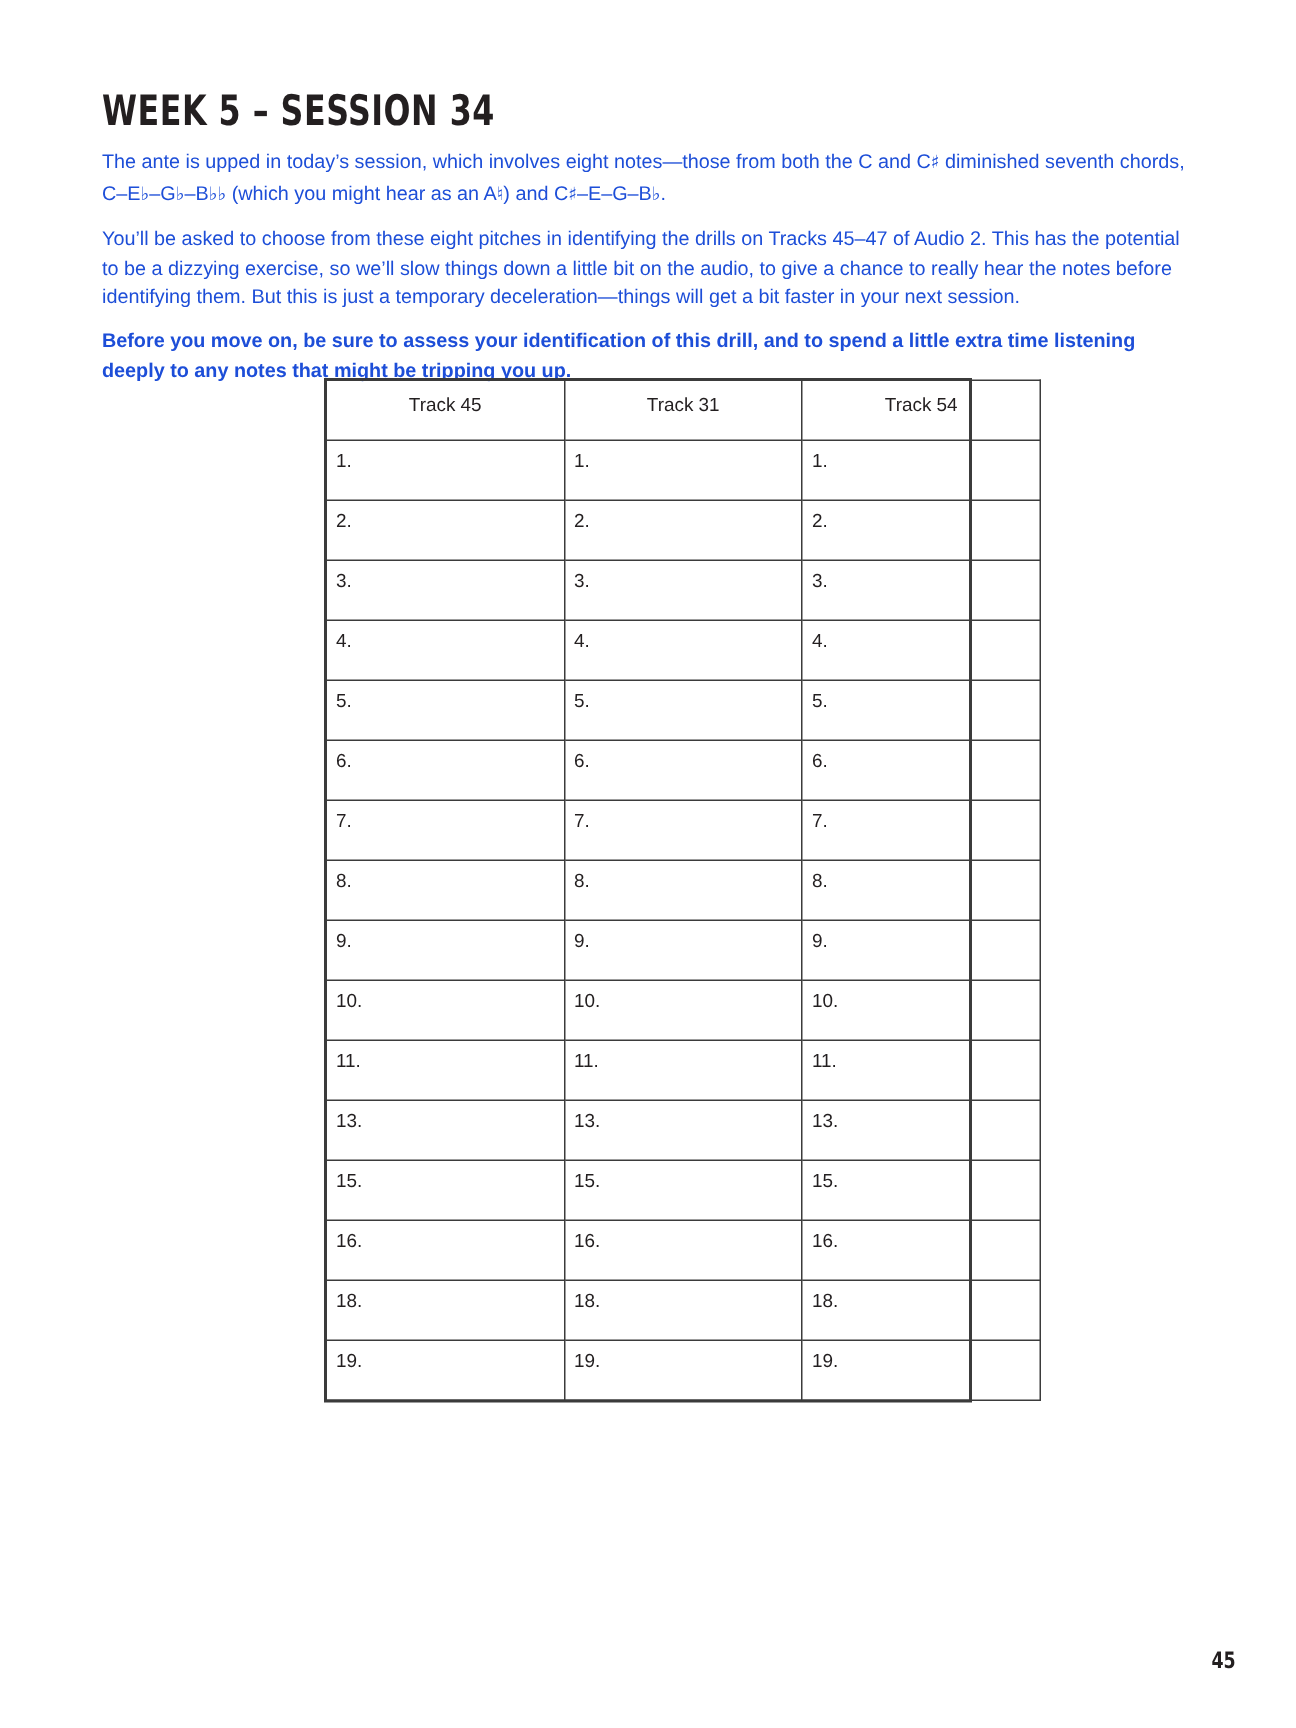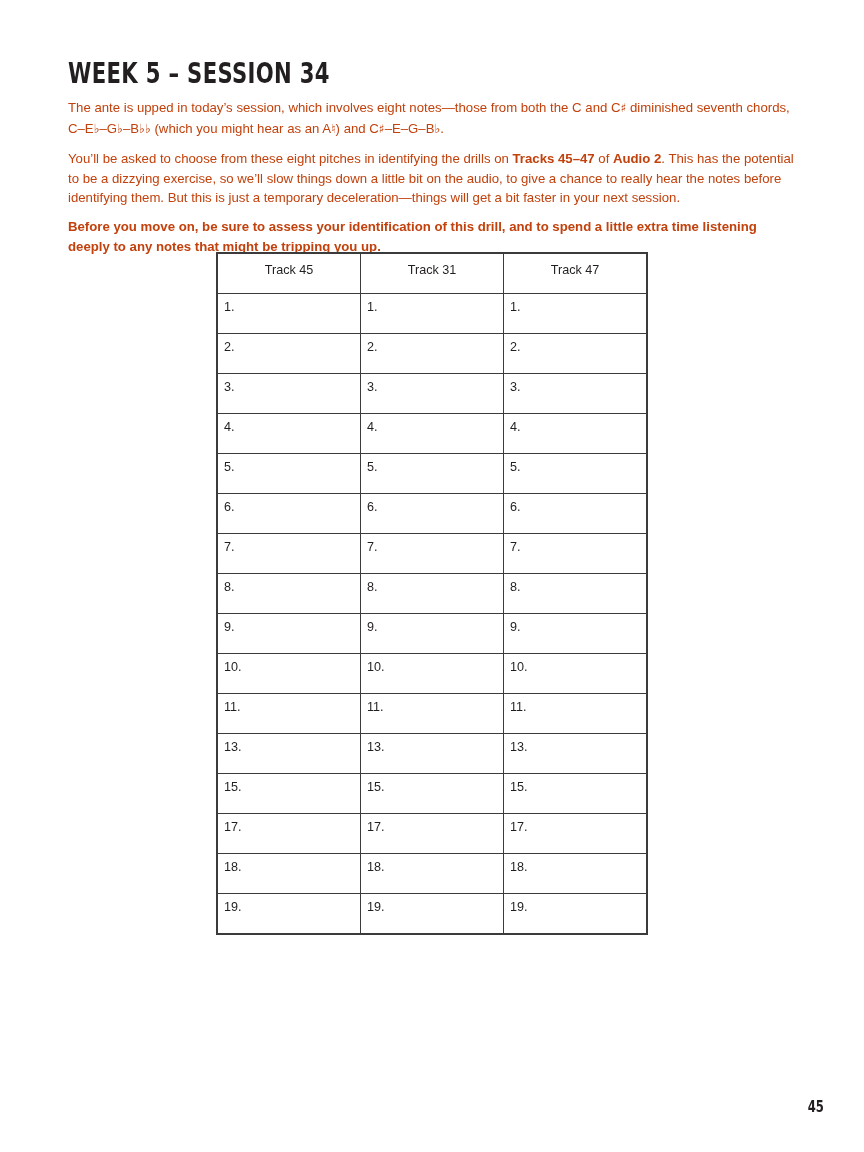--- a/index.html
+++ b/index.html
@@ -35,49 +35,49 @@
     transform: scaleX(0.84);
     transform-origin: left top;
     white-space: nowrap;
   }
   .body-block {
     position: absolute;
     left: 68px;
     width: 726px;
     font-size: 13.2px;
     line-height: 19.4px;
-    color: #c2410c;
+    color: #1d4ed8;
     text-align: left;
   }
   .para-1 { top: 85px; }
   .para-2 { top: 136px; }
   .para-3 { top: 204px; font-weight: bold; }
   .body-block b {
-    font-weight: bold;
+    font-weight: normal;
   }
   .acc {
     font-family: "DejaVu Sans", sans-serif;
     font-size: 12.4px;
     line-height: 1;
   }
   .acc-sharp {
     font-family: "DejaVu Sans", sans-serif;
     font-size: 12px;
   }
 
   
   .answer-table-wrap {
     position: absolute;
     left: 217px;
     top: 253px;
     width: 430px;
   }
   table.answer-table {
     border-collapse: collapse;
-    width: 430px;
+    width: 477px;
     table-layout: fixed;
   }
   table.answer-table th,
   table.answer-table td {
     border: 1px solid #3b3b3b;
     padding: 0;
     font-size: 12.6px;
     color: #231f20;
     font-weight: normal;
     vertical-align: top;
@@ -129,21 +129,21 @@
   <p class="body-block para-2"><span>You’ll be asked to choose from these eight pitches in identifying the drills on </span><b>Tracks 45–47</b><span> of </span><b>Audio 2</b><span>. This has the potential to be a dizzying exercise, so we’ll slow things down a little bit on the audio, to give a chance to really hear the notes before identifying them. But this is just a temporary deceleration—things will get a bit faster in your next session.</span></p>
 
   <p class="body-block para-3">Before you move on, be sure to assess your identification of this drill, and to spend a little extra time listening deeply to any notes that might be tripping you up.</p>
 
   <div class="answer-table-wrap">
     <table class="answer-table">
       <thead>
         <tr>
           <th>Track 45</th>
           <th>Track 31</th>
-          <th>Track 47</th>
+          <th>Track 54</th>
         </tr>
       </thead>
       <tbody id="answer-table-body">
           <tr>
             <td>1.</td>
             <td>1.</td>
             <td>1.</td>
           </tr>
           <tr>
             <td>2.</td>
@@ -199,23 +199,23 @@
             <td>13.</td>
             <td>13.</td>
             <td>13.</td>
           </tr>
           <tr>
             <td>15.</td>
             <td>15.</td>
             <td>15.</td>
           </tr>
           <tr>
-            <td>17.</td>
-            <td>17.</td>
-            <td>17.</td>
+            <td>16.</td>
+            <td>16.</td>
+            <td>16.</td>
           </tr>
           <tr>
             <td>18.</td>
             <td>18.</td>
             <td>18.</td>
           </tr>
           <tr>
             <td>19.</td>
             <td>19.</td>
             <td>19.</td>

